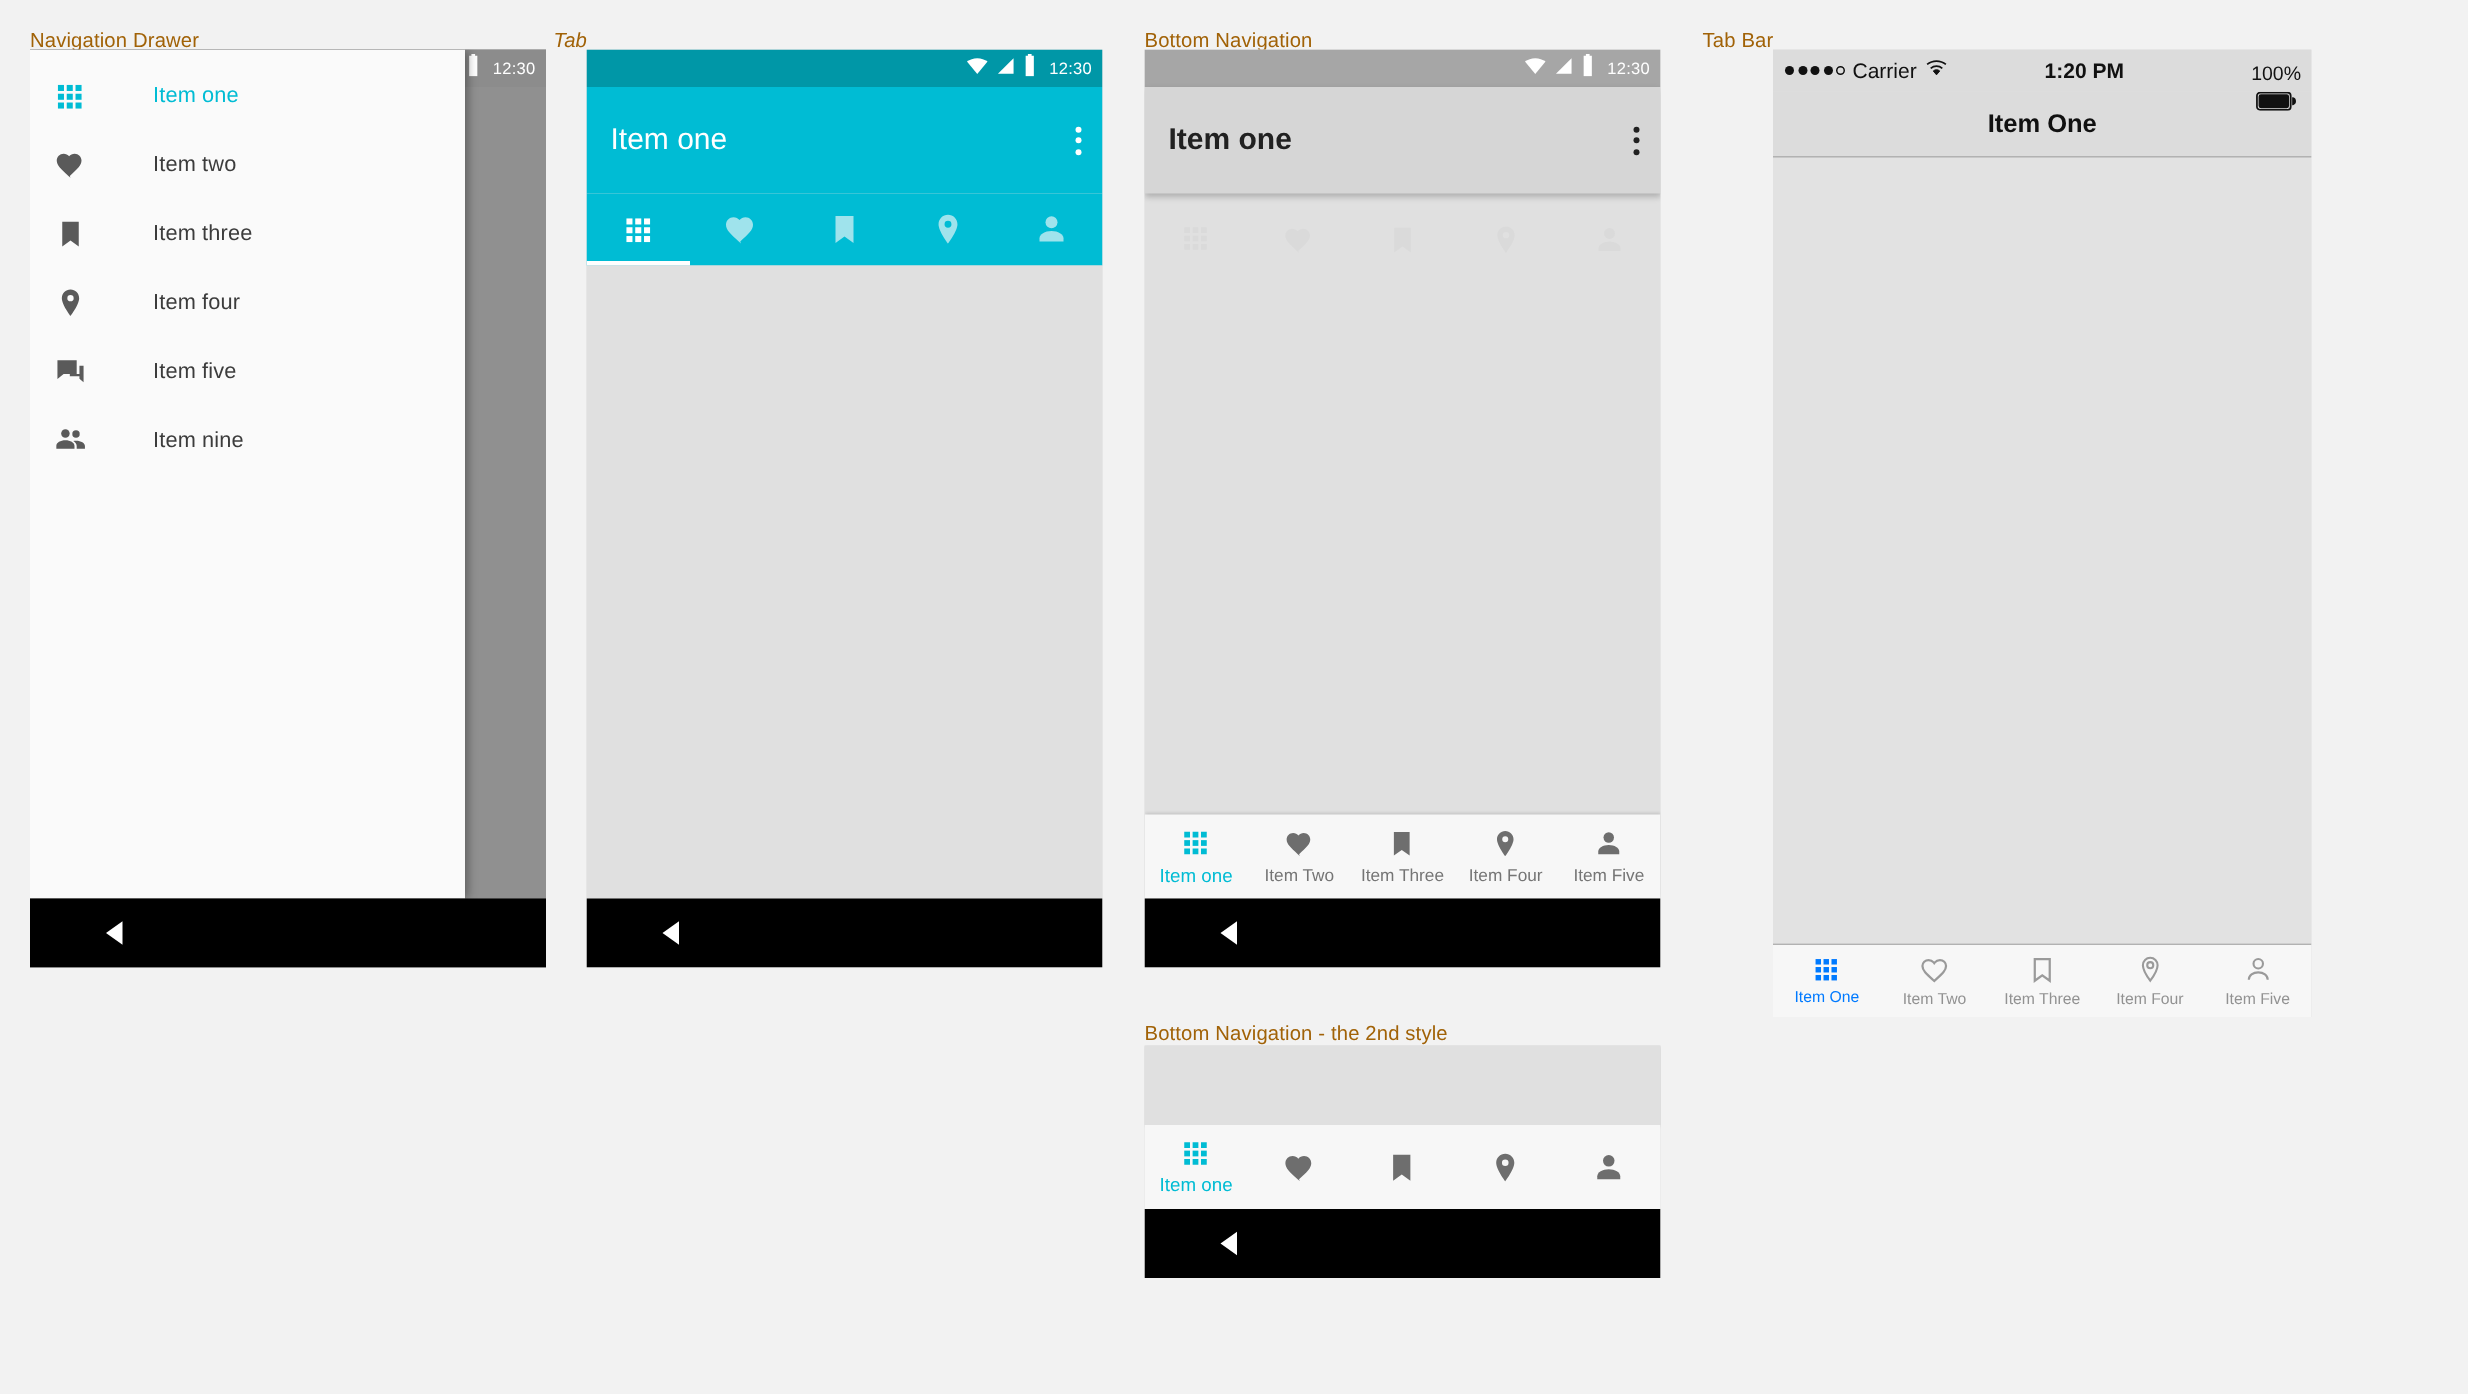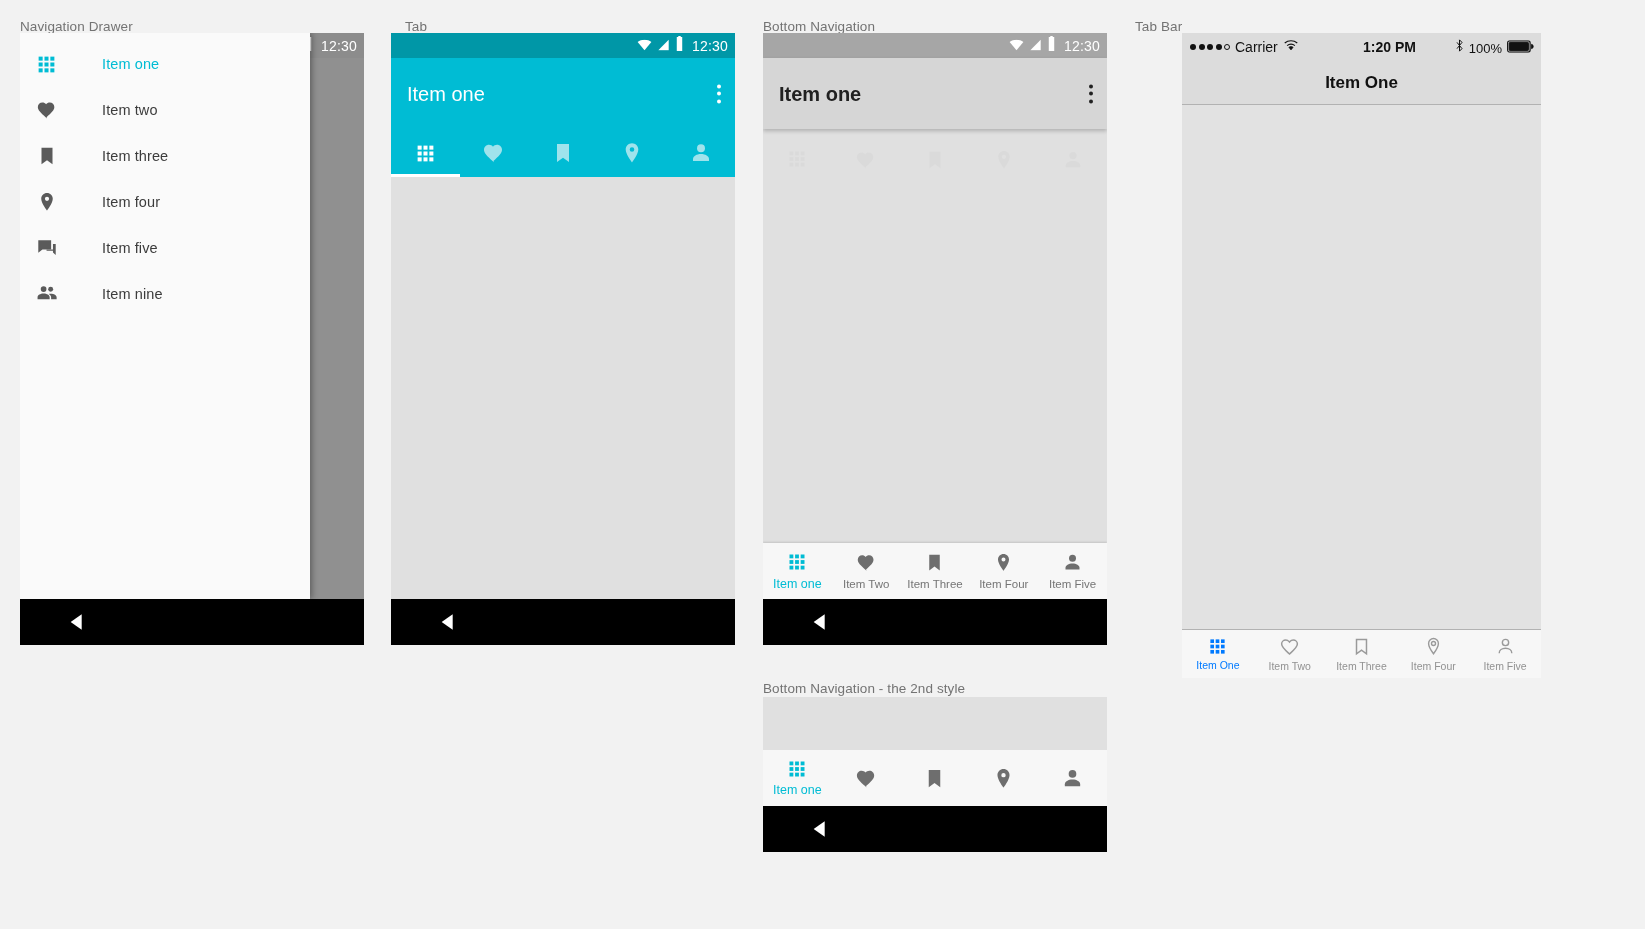--- a/index.html
+++ b/index.html
@@ -7,35 +7,35 @@
     width: 1645px; height: 929px;
     background: #f2f2f2;
     font-family: "Liberation Sans", sans-serif;
     overflow: hidden;
   }
   .stage { position: relative; width: 1645px; height: 929px; }
 
   .panel-label {
     position: absolute;
     font-size: 13.5px;
-    color: #737373;
+    color: #a16207;
     letter-spacing: .1px;
     white-space: nowrap;
   }
 
   .device { position: absolute; overflow: hidden; }
 
   
   .status-bar {
     height: 25px; display: flex; align-items: center;
     justify-content: flex-end; padding-right: 7px; gap: 5px;
   }
   .sb-dark { background: #0097a7; }
   .sb-grey { background: #a6a6a6; }
-  .sb-time { font-size: 14px; color: #fff; margin-left: 3px; letter-spacing: .2px; }
+  .sb-time { font-size: 11px; color: #fff; margin-left: 3px; letter-spacing: .2px; }
   .ico-wifi { width: 15px; height: 12px; position: relative; }
   .ico-wifi svg, .ico-sig svg, .ico-bat svg { display: block; }
 
   
   .toolbar { position: relative; }
   .toolbar .title {
     position: absolute; left: 16px; top: 50%; transform: translateY(-50%);
     font-size: 20px; font-weight: normal;
   }
   .overflow {
@@ -154,21 +154,21 @@
   }
   .ios-status {
     height: 28px; background: #dcdcdc; position: relative;
     display: flex; align-items: center; font-size: 14px; color: #111;
   }
   .ios-carrier { position: absolute; left: 8px; display: flex; align-items: center; gap: 5px; }
   .ios-dots { display: flex; gap: 2.5px; align-items: center; }
   .ios-dots i { width: 6px; height: 6px; border-radius: 50%; background: #111; display: block; }
   .ios-dots i.hollow { background: transparent; border: 1px solid #111; }
   .ios-time { position: absolute; left: 50%; transform: translateX(-50%); font-weight: bold; margin-left: 28px; }
-  .ios-right { position: absolute; right: 7px; display: flex; align-items: flex-end; gap: 5px; }
+  .ios-right { position: absolute; right: 7px; display: flex; align-items: center; gap: 5px; flex-direction: column; }
   .ios-batt-pct { font-size: 13px; }
   .ios-navbar {
     height: 44px; background: #dcdcdc; border-bottom: 1px solid #b2b2b2;
     display: flex; align-items: center; justify-content: center;
   }
   .ios-navbar .title { font-size: 17px; font-weight: bold; color: #111; }
   .ios-body { position: absolute; left:0; right:0; top: 73px; bottom: 49px; background: #e2e2e2; }
   .ios-tabbar {
     position: absolute; left:0; right:0; bottom: 0; height: 49px;
     background: #f7f7f7; border-top: 1px solid #b2b2b2; display: flex;
@@ -375,21 +375,21 @@
           </svg>
         </span>
       <span>
           <svg width="20" height="20" viewBox="0 0 24 24" stroke="#fff">
             <use href="#s-recents"></use>
           </svg>
         </span>
     </div>
   </div>
 
-  <div class="panel-label" style="left:405px; top:19px;">Tab</div>
+  <div class="panel-label" style="left:369px; top:19px;font-style:italic;">Tab</div>
 
   <div class="device" id="tab-device">
     <div class="status-bar sb-dark">
       <span><svg width="15" height="12" viewBox="0 0 24 18" fill="#fff">
             <use href="#s-wifi"></use>
           </svg></span>
       <span><svg width="13" height="12" viewBox="0 0 20 18" fill="#fff">
             <use href="#s-signal"></use>
           </svg></span>
       <span><svg width="9" height="15" viewBox="0 0 12 22" fill="#fff">

